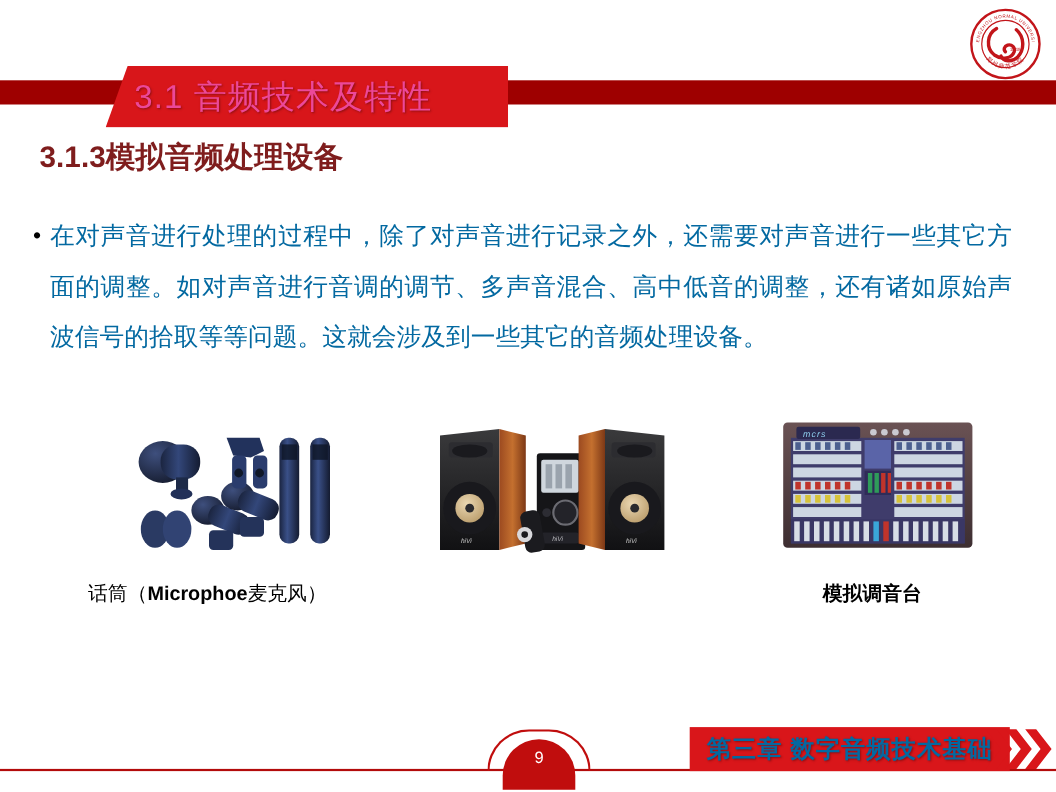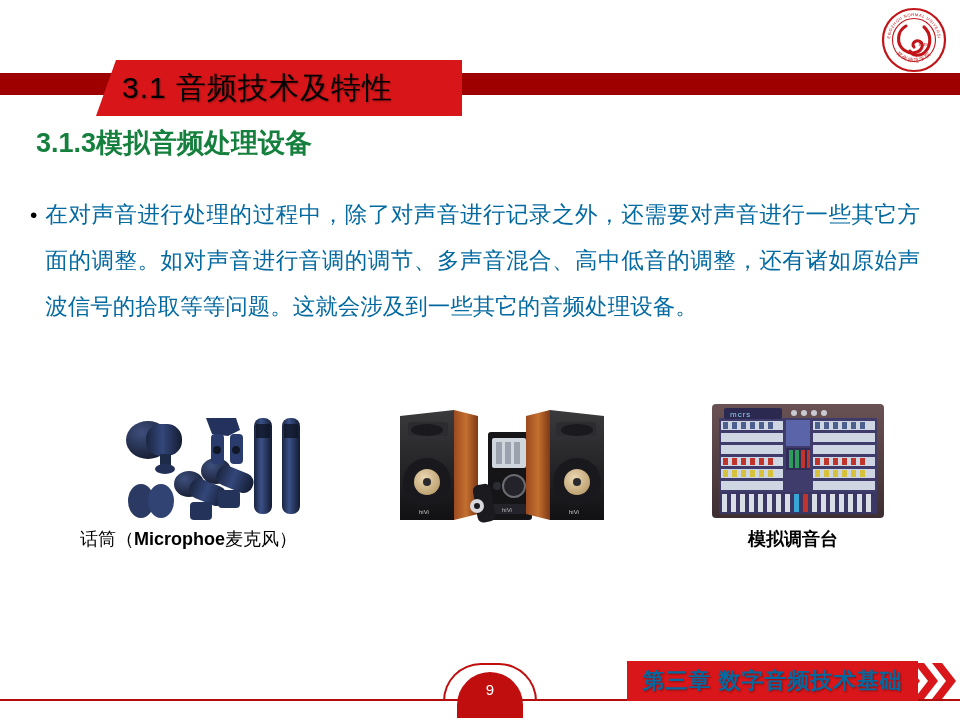--- a/index.html
+++ b/index.html
@@ -46,34 +46,34 @@
   }
   .title-banner-text {
     position: absolute;
     left: 122px;
     top: 60px;
     width: 340px;
     height: 56px;
     display: flex;
     align-items: center;
     font-size: 30px;
-    color: #000000;
+    color: #ec4899;
     letter-spacing: 1px;
     text-shadow: 1px 1px 2px rgba(0,0,0,.35);
     white-space: nowrap;
   }
 
   
   .subheading {
     position: absolute;
     left: 36px;
     top: 125px;
     font-size: 27px;
     font-weight: bold;
-    color: #15803d;
+    color: #7f1d1d;
     letter-spacing: 0px;
   }
 
   
   .body-block {
     position: absolute;
     left: 30px;
     top: 192px;
     width: 890px;
   }
@@ -94,23 +94,24 @@
     line-height: 46px;
     text-align: justify;
     text-align-last: left;
     color: #0369a1;
   }
 
   
   .figures {
     position: absolute;
     left: 40px;
-    top: 400px;
+    top: 380px;
     width: 890px;
     height: 130px;
+    font-style: italic;
   }
   .figure {
     position: absolute;
     top: 0;
   }
   .fig-mic   { left: 68px;  width: 222px; height: 126px; }
   .fig-spk   { left: 352px; width: 220px; height: 126px; }
   .fig-mixer { left: 668px; width: 180px; height: 122px; }
 
   

